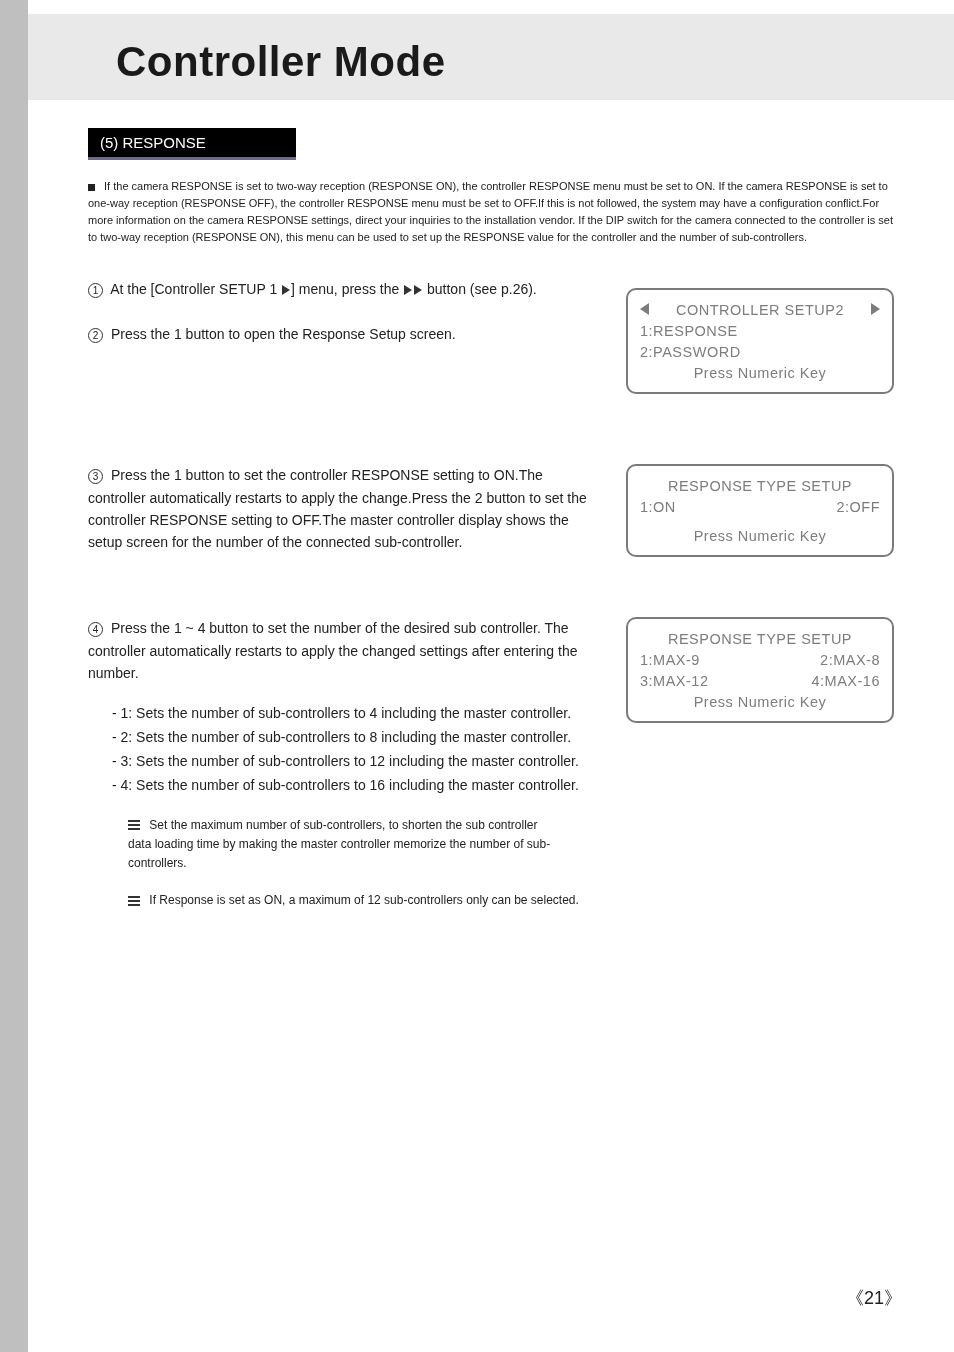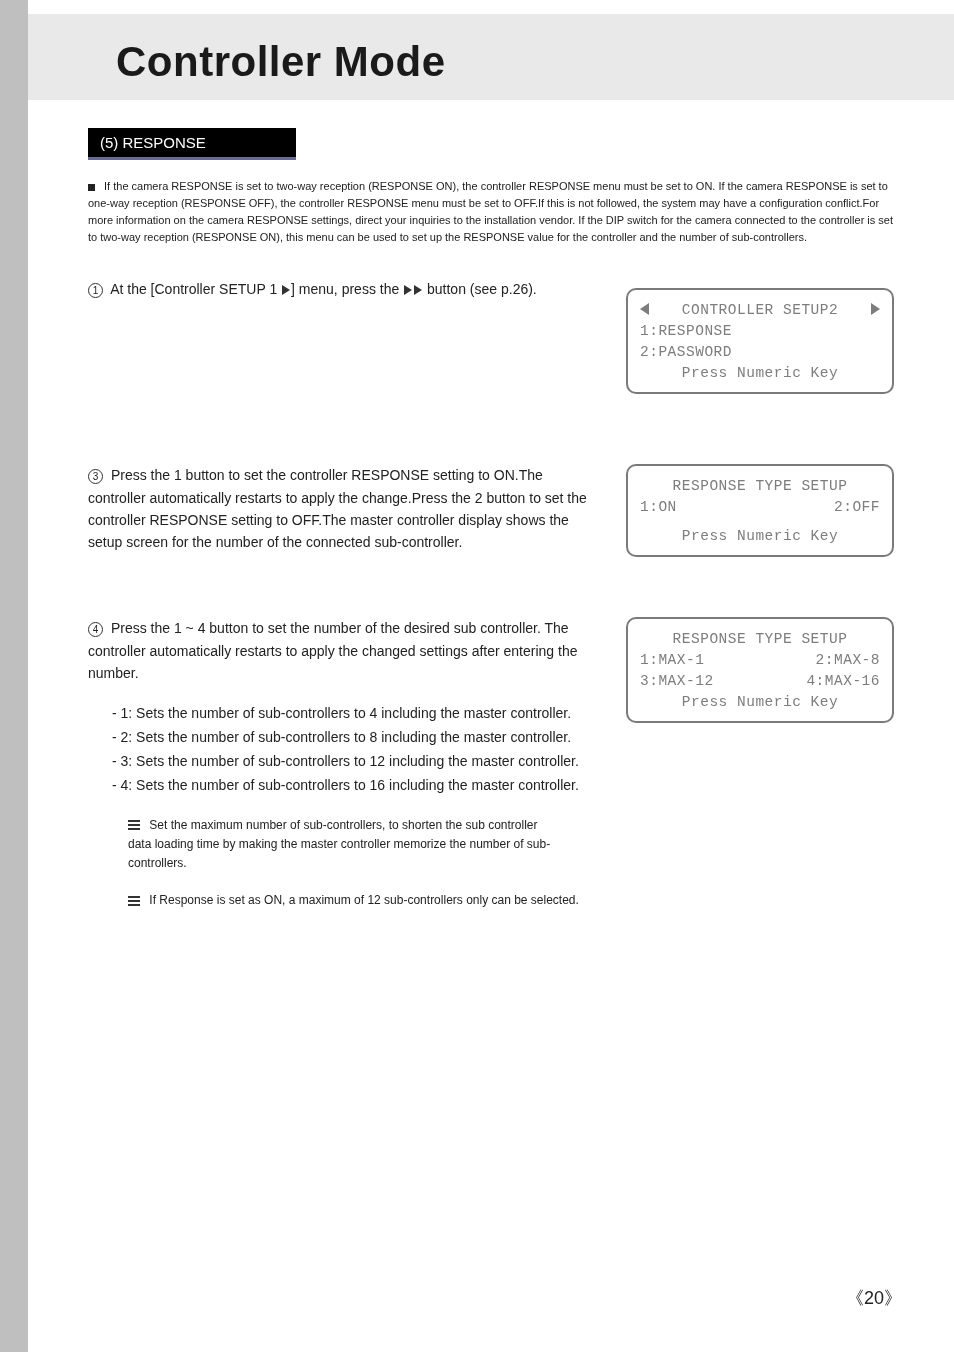--- a/index.html
+++ b/index.html
@@ -92,21 +92,21 @@
     vertical-align: middle;
   }
   .tri-right { border-left: 8px solid #333; margin: 0 1px; }
   .lcd {
     width: 268px;
     flex: 0 0 268px;
     border: 2px solid #7a7a7a;
     border-radius: 10px;
     background: #ffffff;
     padding: 10px 12px 8px 12px;
-    font-family: Liberation Mono, monospace;
+    font-family: Liberation Sans, sans-serif;
     color: #7d7d7d;
     letter-spacing: 0.5px;
     font-size: 14.5px;
     line-height: 1.45;
     margin-left: 37px;
   }
   .lcd .lcd-head {
     text-align: center;
     position: relative;
   }
@@ -167,20 +167,24 @@
   </div>
 
   
   <div class="block">
     <div class="step-row">
       <div class="step-text">
         <div>
           <span class="circ">1</span>
           <span>At the [Controller SETUP 1 </span><span class="tri tri-right"></span><span>] menu, press the </span><span class="tri tri-right"></span><span class="tri tri-right"></span><span> button (see p.26).</span>
         </div>
+        <div style="margin-top:22px">
+          <span class="circ">2</span>
+          <span>Press the 1 button to open the Response Setup screen.</span>
+        </div>
       </div>
       <div class="lcd" style="margin-top:10px">
         <div class="lcd-head">
           <span class="lcd-left-tri"></span>
           <span>CONTROLLER SETUP2</span>
           <span class="lcd-right-tri"></span>
         </div>
         <div>1:RESPONSE</div>
         <div>2:PASSWORD</div>
         <div class="lcd-foot">Press Numeric Key</div>
@@ -230,28 +234,28 @@
         <div class="note">
           <span class="note-icon"></span>
           <span>If Response is set as ON, a maximum of 12 sub-controllers only can be selected.</span>
         </div>
       </div>
       <div class="lcd">
         <div class="lcd-head" style="text-align:center">
           <span>RESPONSE TYPE SETUP</span>
         </div>
         <div class="lcd-row2">
-          <span>1:MAX-1</span>
+          <span>1:MAX-9</span>
           <span>2:MAX-8</span>
         </div>
         <div class="lcd-row2">
           <span>3:MAX-12</span>
           <span>4:MAX-16</span>
         </div>
         <div class="lcd-foot">Press Numeric Key</div>
       </div>
     </div>
   </div>
 
   <div class="page-num">
-    <span class="lang-brack">《</span><span>20</span><span class="lang-brack">》</span>
+    <span class="lang-brack">《</span><span>21</span><span class="lang-brack">》</span>
   </div>
 </div>
 
 </body></html>

